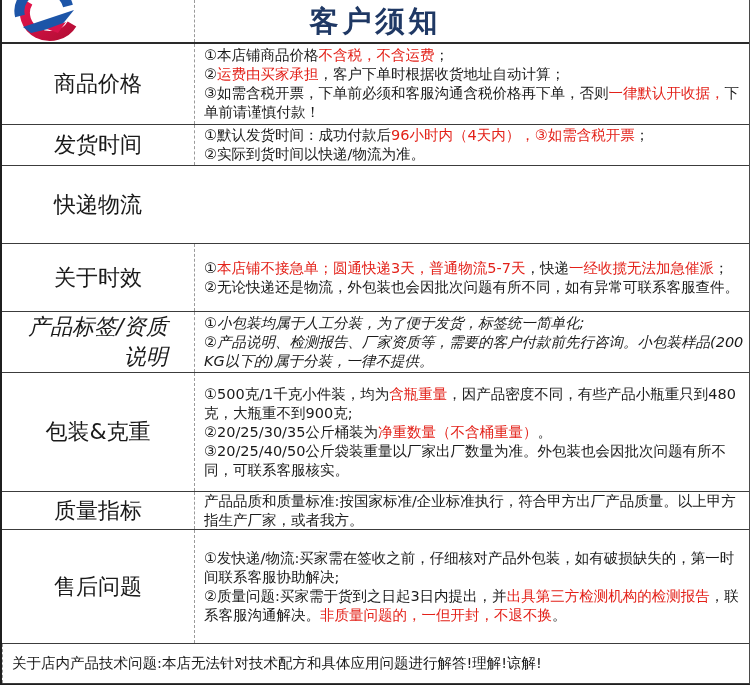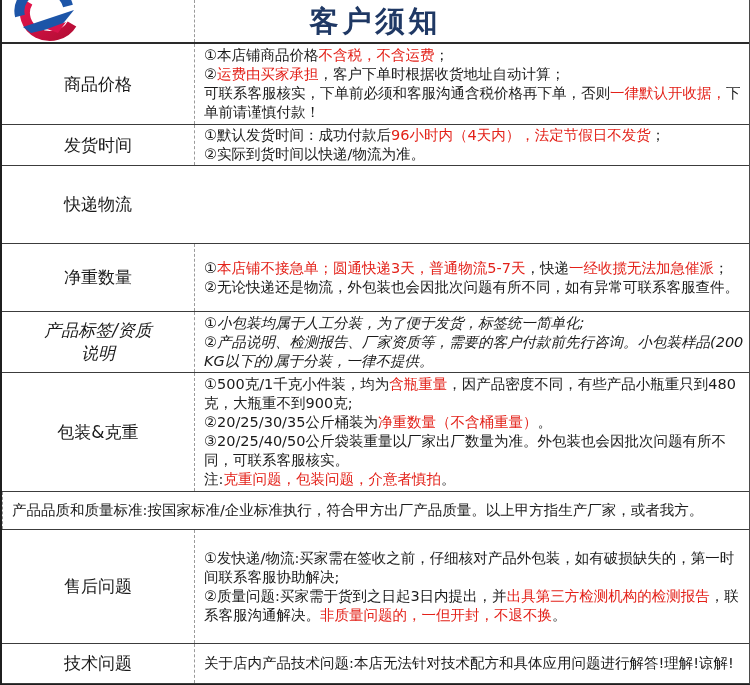--- a/index.html
+++ b/index.html
@@ -5,21 +5,21 @@
   html,body{margin:0;padding:0;background:#fff;}
   body{width:750px;height:685px;overflow:hidden;
        font-family:"DejaVu Sans","Liberation Sans",sans-serif;}
   .page{position:relative;width:750px;height:685px;box-sizing:border-box;
         border-left:2px solid #1f1f1f;border-right:1px solid #4a4a4a;
         border-bottom:2px solid #1f1f1f;background:#fff;}
   .hrow{position:relative;display:flex;height:44px;box-sizing:border-box;
         border-bottom:2px solid #2a2a2a;}
   .row{display:flex;box-sizing:border-box;border-bottom:1px solid #3c3c3c;}
   .label-cell{flex:0 0 192px;width:192px;display:flex;align-items:center;
-        justify-content:center;text-align:center;font-size:17px;color:#1a1a1a;
+        justify-content:center;text-align:right;font-size:22px;color:#1a1a1a;
         white-space:pre-line;line-height:1.35;box-sizing:border-box;}
   .content-cell{flex:1;border-left:1px dashed #9a9a9a;box-sizing:border-box;
         padding:1px 4px 1px 9px;display:flex;flex-direction:column;
         justify-content:center;overflow:hidden;}
   .para{margin:0;font-size:14.5px;line-height:19px;color:#1a1a1a;
         word-break:break-all;}
   .seg{color:inherit;}
   .red{color:var(--highlight-red,#e32119);}
   .logo-cell{position:relative;flex:0 0 192px;box-sizing:border-box;}
   .logo{position:absolute;left:8px;top:0;}
@@ -51,70 +51,69 @@
     <div class="title-spacer"></div>
     <div class="title">客户须知</div>
   </div>
 
   <div id="rows">
       <div class="row" style="height: 81px;">
         <div class="label-cell">商品价格</div>
         <div class="content-cell">
           <p class="para"><span class="seg">①本店铺商品价格</span><span class="seg red">不含税，不含运费</span><span class="seg">；</span></p>
           <p class="para"><span class="seg">②</span><span class="seg red">运费由买家承担</span><span class="seg">，客户下单时根据收货地址自动计算；</span></p>
-          <p class="para"><span class="seg">可联系客服核实，下单前必须和客服沟通含税价格再下单，否则</span><span class="seg red">一律默认开收据，</span><span class="seg">下单前请谨慎付款！</span></p>
+          <p class="para"><span class="seg">③如需含税开票，下单前必须和客服沟通含税价格再下单，否则</span><span class="seg red">一律默认开收据，</span><span class="seg">下单前请谨慎付款！</span></p>
         </div>
       </div>
       <div class="row" style="height: 41px;">
         <div class="label-cell">发货时间</div>
         <div class="content-cell">
-          <p class="para"><span class="seg">①默认发货时间：成功付款后</span><span class="seg red">96小时内（4天内），法定节假日不发货</span><span class="seg">；</span></p>
+          <p class="para"><span class="seg">①默认发货时间：成功付款后</span><span class="seg red">96小时内（4天内），③如需含税开票</span><span class="seg">；</span></p>
           <p class="para"><span class="seg">②实际到货时间以快递/物流为准。</span></p>
         </div>
       </div>
       <div class="row" style="height: 78px;">
         <div class="label-cell">快递物流</div>
       </div>
       <div class="row" style="height: 68px;">
-        <div class="label-cell">净重数量</div>
+        <div class="label-cell">关于时效</div>
         <div class="content-cell">
           <p class="para"><span class="seg">①</span><span class="seg red">本店铺不接急单；圆通快递3天，普通物流5-7天</span><span class="seg">，快递</span><span class="seg red">一经收揽无法加急催派</span><span class="seg">；</span></p>
           <p class="para"><span class="seg">②无论快递还是物流，外包装也会因批次问题有所不同，如有异常可联系客服查件。</span></p>
         </div>
       </div>
       <div class="row" style="height: 61px; font-style: italic;">
         <div class="label-cell">产品标签/资质
 说明</div>
         <div class="content-cell">
           <p class="para"><span class="seg">①小包装均属于人工分装，为了便于发货，标签统一简单化;</span></p>
           <p class="para"><span class="seg">②产品说明、检测报告、厂家资质等，需要的客户付款前先行咨询。小包装样品(200KG以下的)属于分装，一律不提供。</span></p>
         </div>
       </div>
       <div class="row" style="height: 119px;">
         <div class="label-cell">包装&amp;克重</div>
         <div class="content-cell">
           <p class="para"><span class="seg">①500克/1千克小件装，均为</span><span class="seg red">含瓶重量</span><span class="seg">，因产品密度不同，有些产品小瓶重只到480克，大瓶重不到900克;</span></p>
           <p class="para"><span class="seg">②20/25/30/35公斤桶装为</span><span class="seg red">净重数量（不含桶重量）</span><span class="seg">。</span></p>
           <p class="para"><span class="seg">③20/25/40/50公斤袋装重量以厂家出厂数量为准。外包装也会因批次问题有所不同，可联系客服核实。</span></p>
-          <p class="para"><span class="seg">注:</span><span class="seg red">克重问题，包装问题，介意者慎拍</span><span class="seg">。</span></p>
         </div>
       </div>
       <div class="row" style="height: 38px;">
+        <div class="label-cell">质量指标</div>
         <div class="content-cell">
           <p class="para"><span class="seg">产品品质和质量标准:按国家标准/企业标准执行，符合甲方出厂产品质量。以上甲方指生产厂家，或者我方。</span></p>
         </div>
       </div>
       <div class="row" style="height: 114px;">
         <div class="label-cell">售后问题</div>
         <div class="content-cell">
           <p class="para"><span class="seg">①发快递/物流:买家需在签收之前，仔细核对产品外包装，如有破损缺失的，第一时间联系客服协助解决;</span></p>
           <p class="para"><span class="seg">②质量问题:买家需于货到之日起3日内提出，并</span><span class="seg red">出具第三方检测机构的检测报告</span><span class="seg">，联系客服沟通解决。</span><span class="seg red">非质量问题的，一但开封，不退不换</span><span class="seg">。</span></p>
         </div>
       </div>
       <div class="row" style="height: 40px;">
-        <div class="label-cell">技术问题</div>
         <div class="content-cell">
           <p class="para"><span class="seg">关于店内产品技术问题:本店无法针对技术配方和具体应用问题进行解答!理解!谅解!</span></p>
         </div>
       </div>
     </div>
 
 </div>
 
 </body></html>

